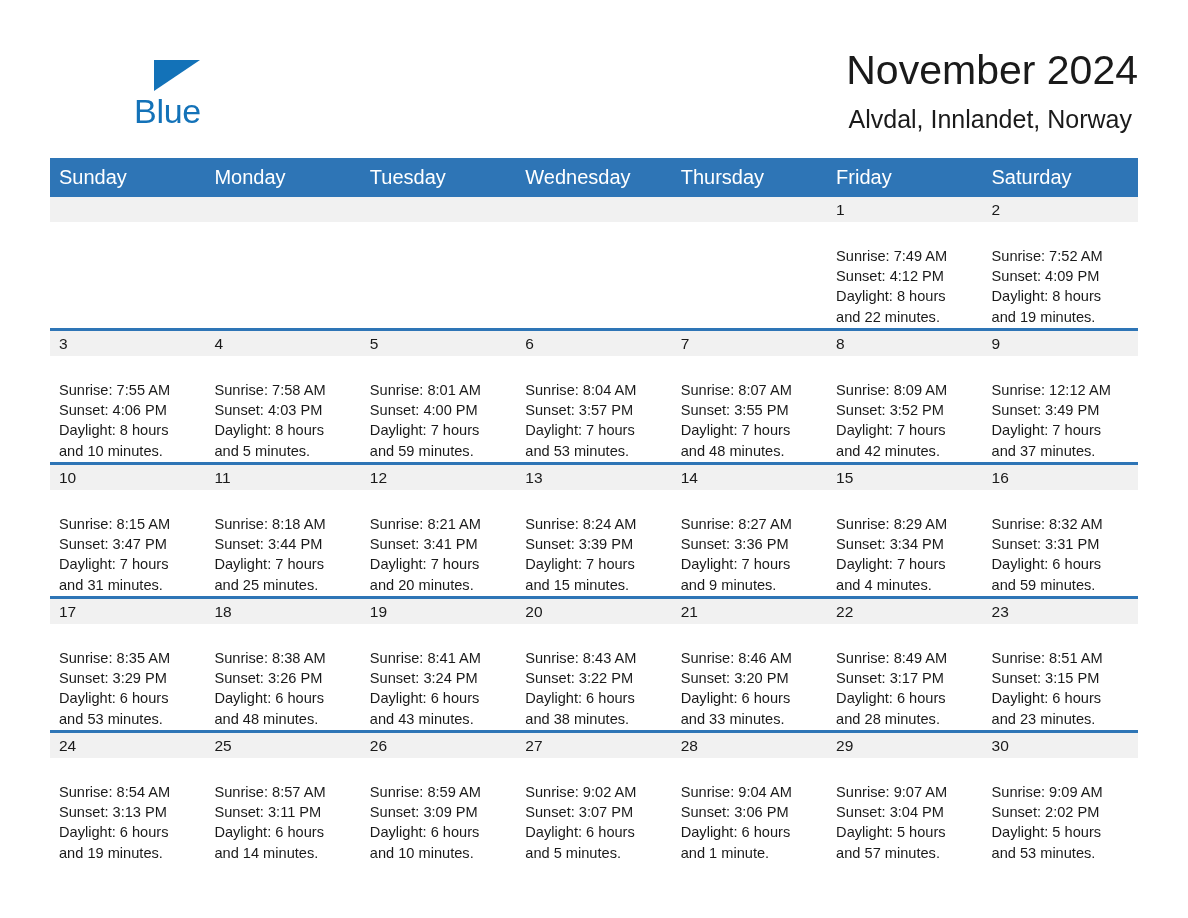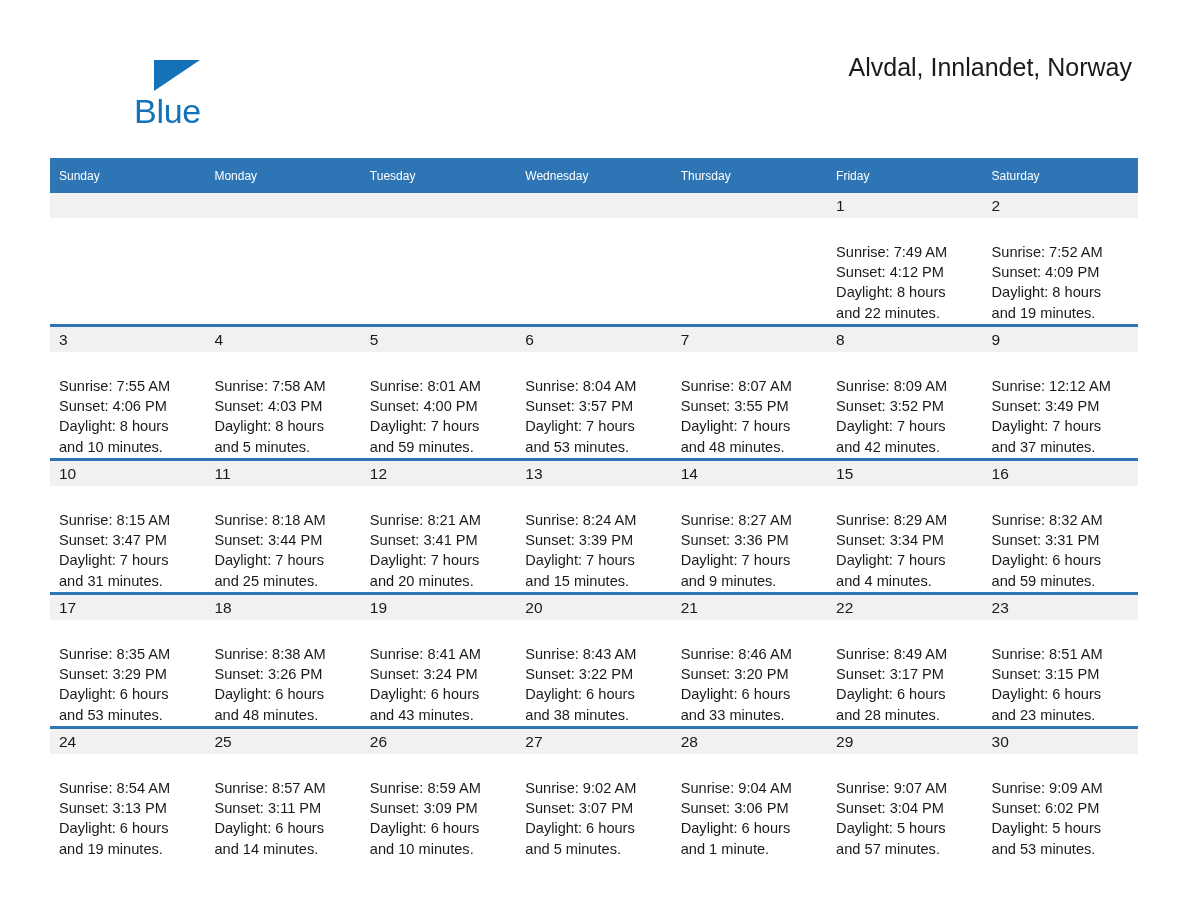--- a/index.html
+++ b/index.html
@@ -94,21 +94,21 @@
     top: 158px;
     width: 1088px;
     border-collapse: collapse;
     table-layout: fixed;
   }
   .calendar col { width: 155.43px; }
 
   .calendar thead th {
     background: #2e75b6;
     color: #ffffff;
-    font-size: 12px;
+    font-size: 20px;
     font-weight: normal;
     text-align: left;
     padding: 8px 0 8px 9px;
     height: 19px;
     vertical-align: middle;
   }
 
   .week-row > td {
     vertical-align: top;
     padding: 0;
@@ -149,20 +149,21 @@
 <div class="page">
 
   <div class="header">
 
     <div class="logo">
       <span class="logo-tri"></span>
       <span class="logo-line2">Blue</span>
     </div>
 
     <div class="title-block">
+      <h1 class="cal-title">November 2024</h1>
       <div class="cal-subtitle">Alvdal, Innlandet, Norway</div>
     </div>
 
   </div>
 
   <table class="calendar">
     <colgroup>
       <col>
         <col>
         <col>
@@ -569,21 +570,21 @@
                 <div>Daylight: 5 hours</div>
                 <div>and 57 minutes.</div>
               </div>
             </div>
           </td>
         <td>
             <div class="cell-inner">
               <div class="daynum-band">30</div>
               <div class="cell-body">
                 <div>Sunrise: 9:09 AM</div>
-                <div>Sunset: 6:02 PM</div>
+                <div>Sunset: 2:02 PM</div>
                 <div>Daylight: 5 hours</div>
                 <div>and 53 minutes.</div>
               </div>
             </div>
           </td>
       </tr>
 
     </tbody>
   </table>
 

